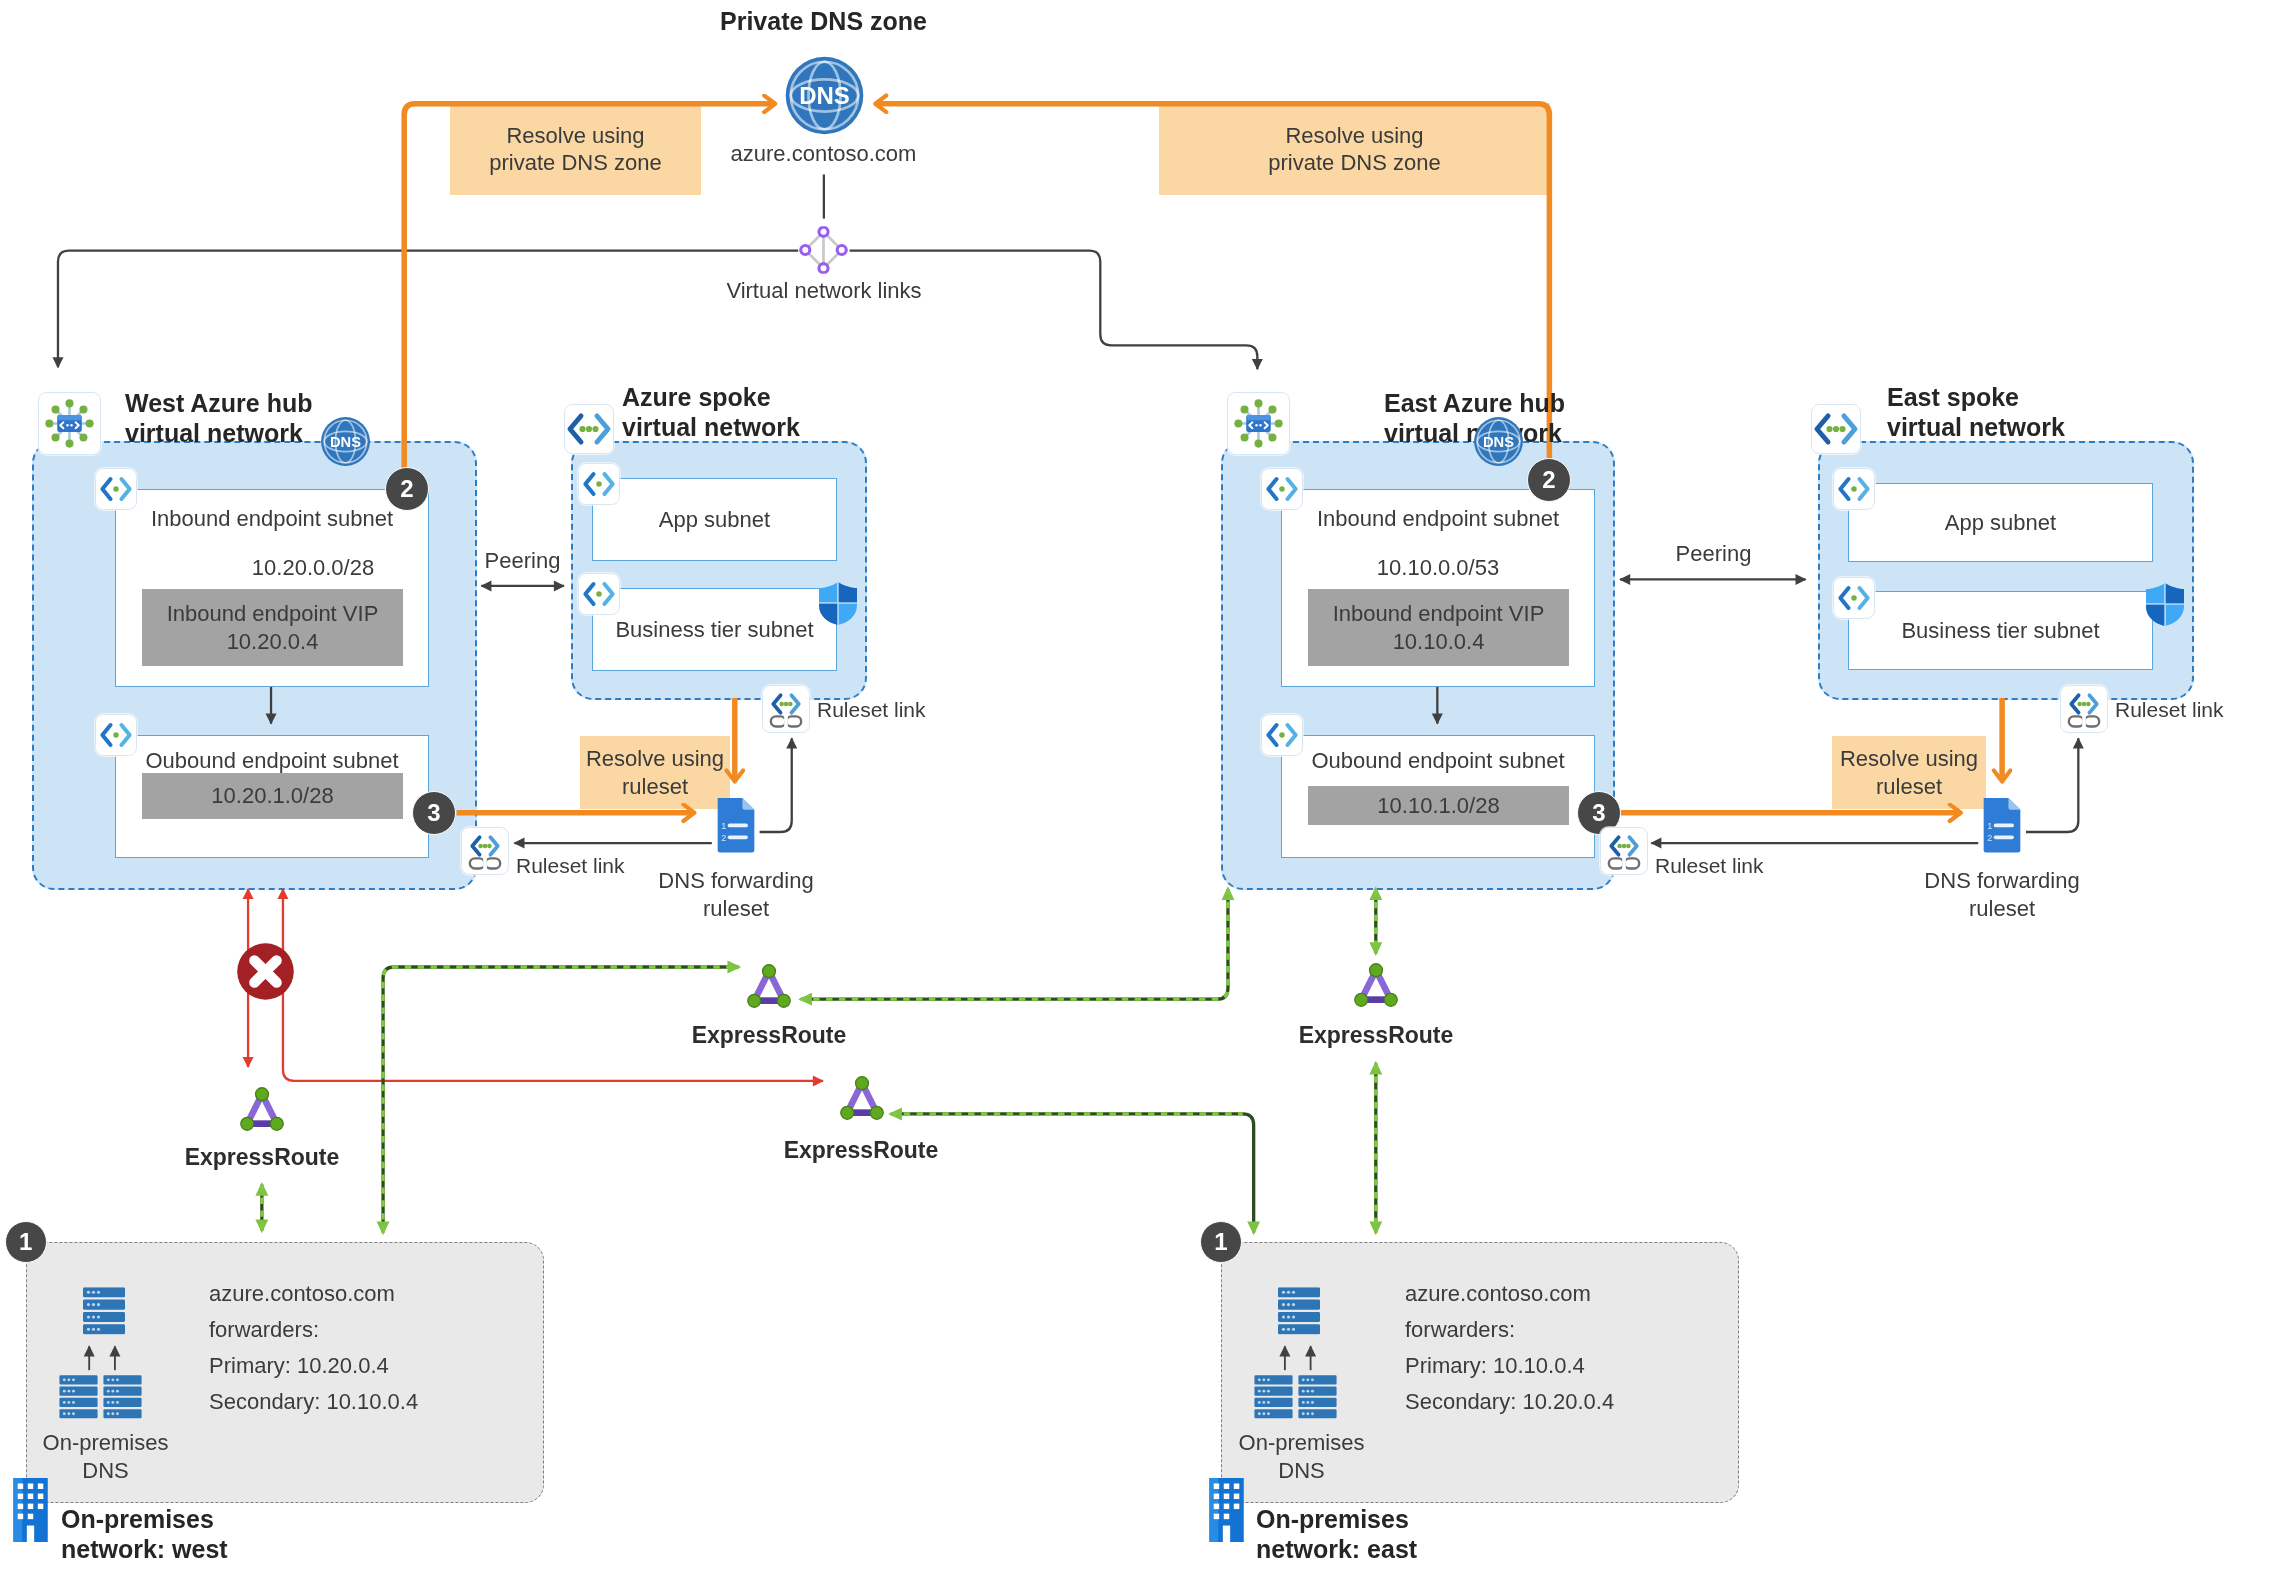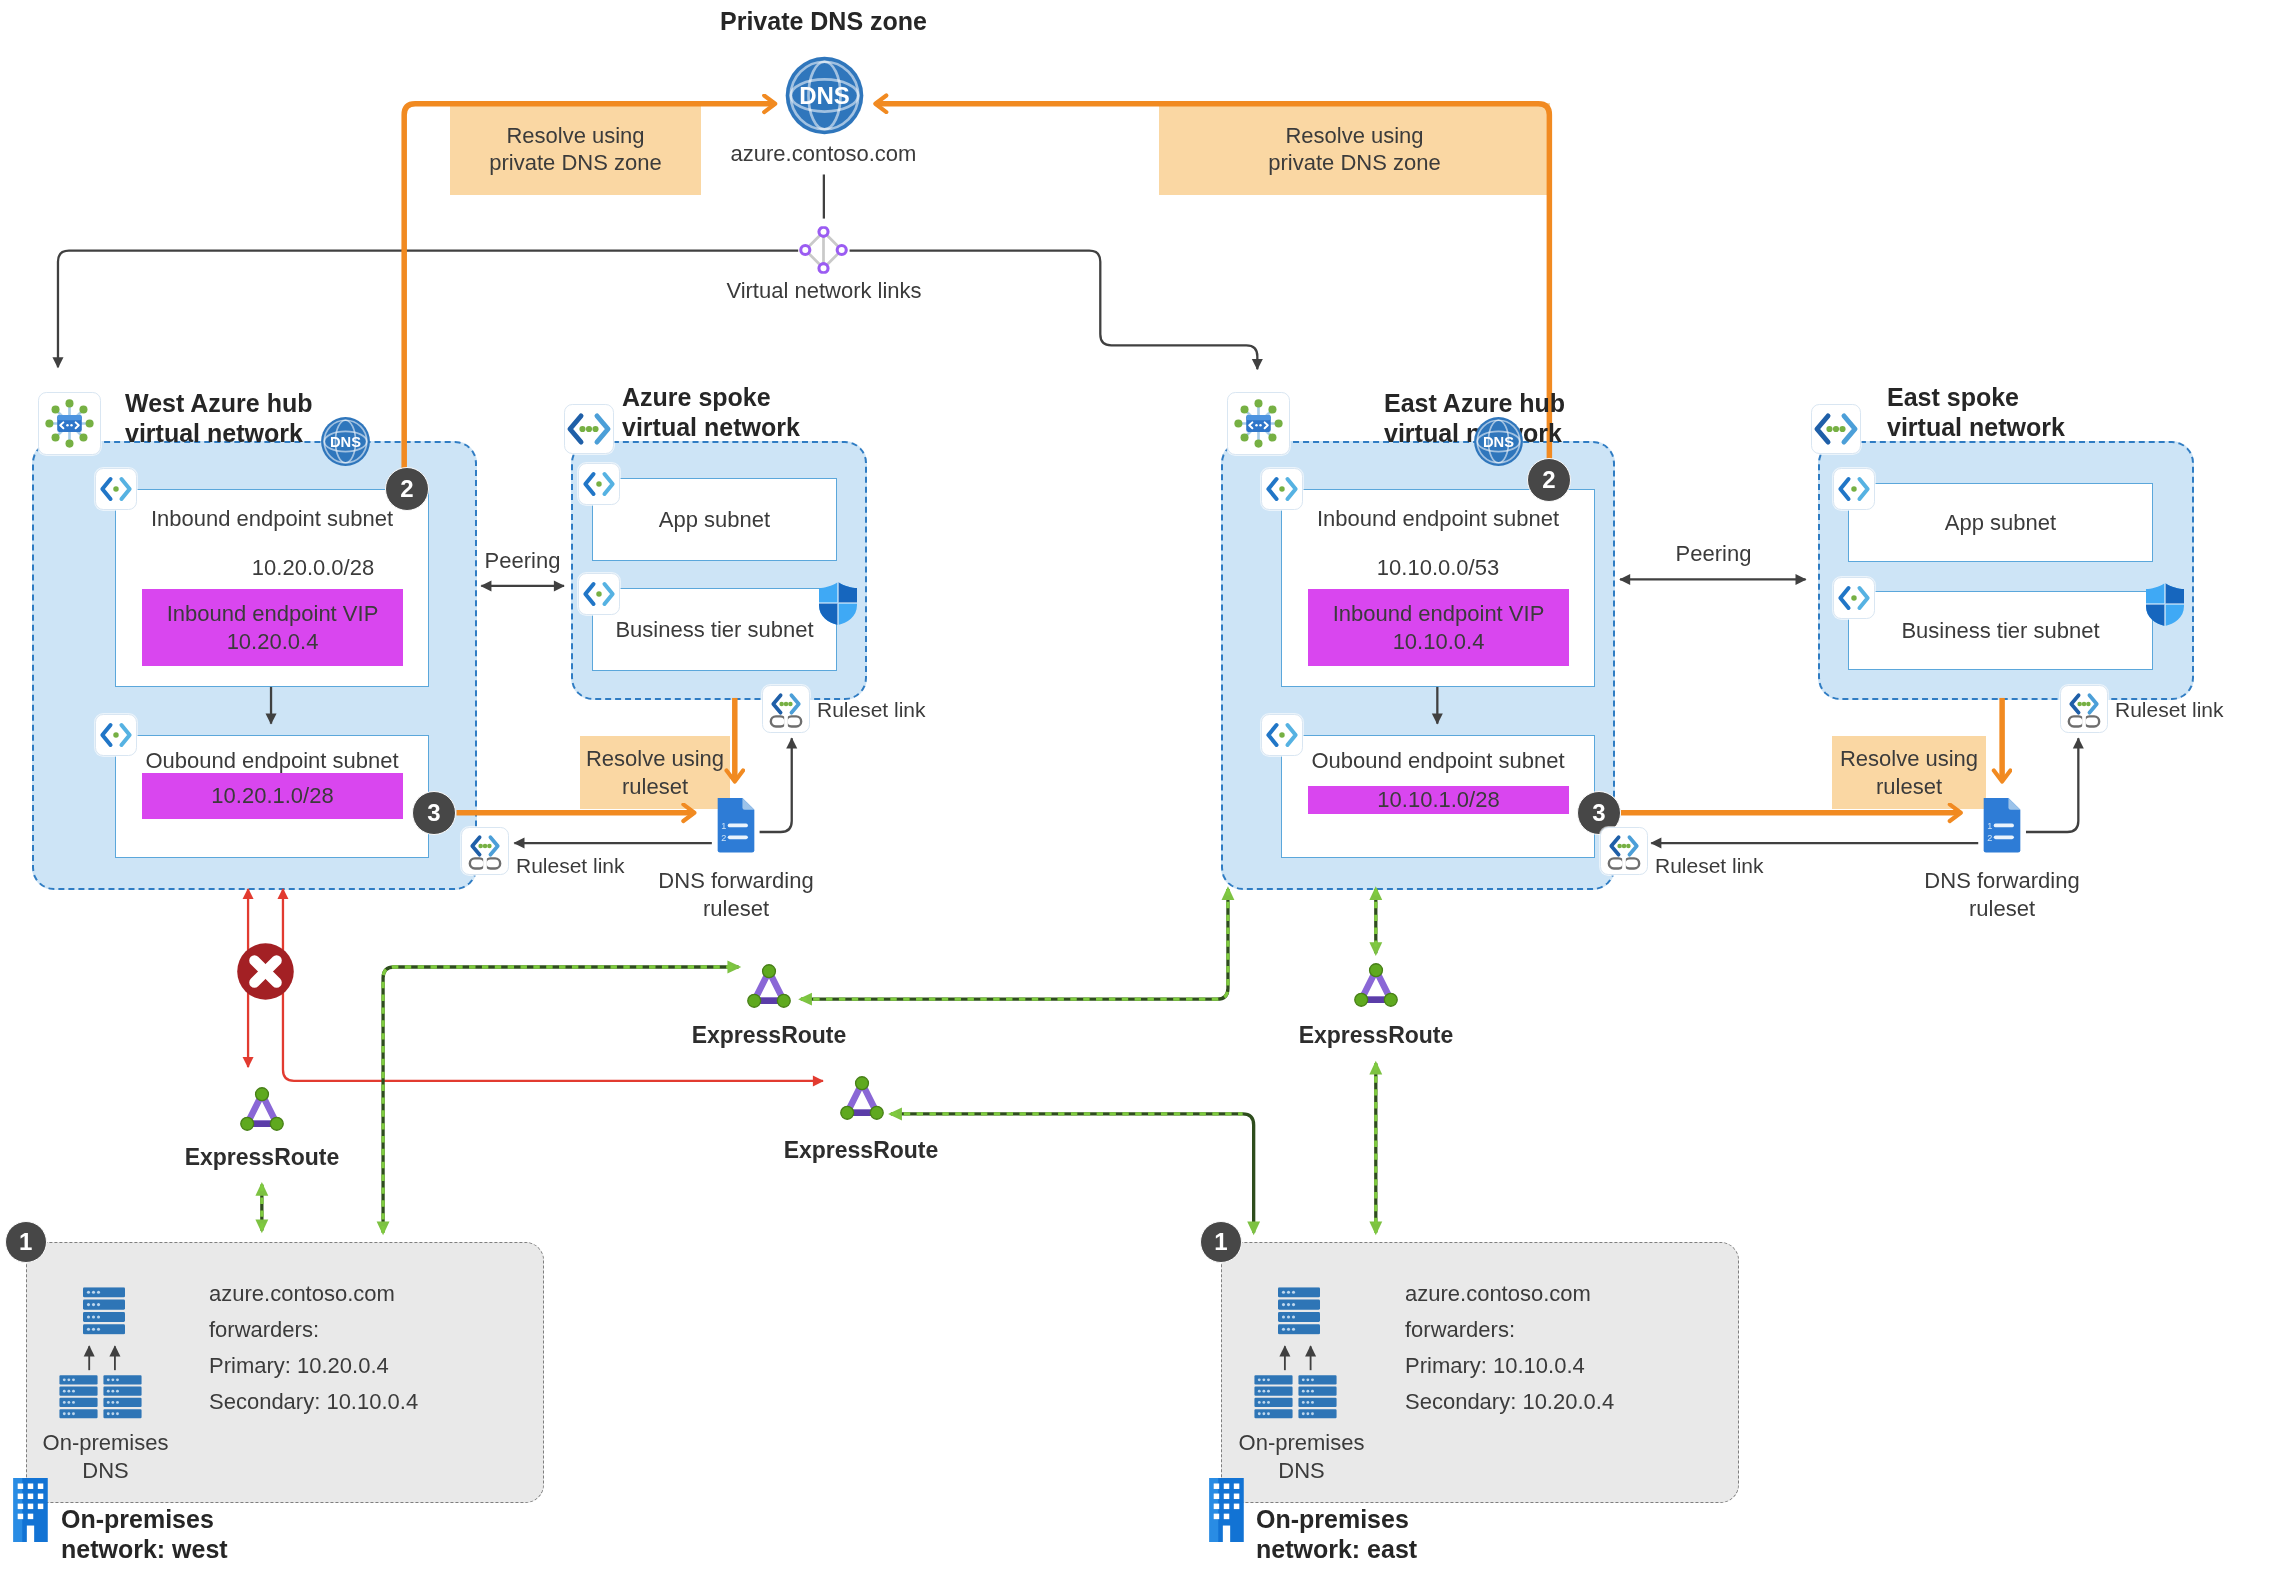--- a/index.html
+++ b/index.html
@@ -6,21 +6,21 @@
   #canvas{position:relative;width:2286px;height:1597px;background:#fff;
     font-family:"Liberation Sans",sans-serif;color:#3b3b3b;overflow:hidden;}
   .abs{position:absolute;}
   .preline{white-space:pre-line;}
   .ctr{text-align:center;}
   .lbl{font-size:22px;line-height:27.5px;color:#3b3b3b;}
   .big{font-size:25px;line-height:30px;font-weight:bold;color:#262626;}
   .erlbl{font-size:23px;font-weight:bold;color:#2d2d2d;text-align:center;}
   .vnet{background:#cde4f6;border:2.3px dashed #2f7cc3;border-radius:22px;}
   .inner{background:#fff;border:1.5px solid #5ba7db;}
-  .strip{background:#d946ef;display:flex;flex-direction:column;align-items:center;justify-content:center;}
+  .strip{background:#a3a3a3;display:flex;flex-direction:column;align-items:center;justify-content:center;}
   .callout{background:#fad7a3;display:flex;align-items:center;justify-content:center;}
   .badge{background:#474747;border-radius:50%;color:#fff;font-weight:bold;
     display:flex;align-items:center;justify-content:center;font-size:24px;border:1.8px solid #fbfbfb;box-sizing:border-box;}
   .iconcard{background:#fff;border:0.9px solid #d9e6f2;border-radius:8.3px;box-shadow:0 0 0 0.9px rgba(255,255,255,.6);}
   .onprem{background:#e9e9e9;border:1.8px dashed #7f7f7f;border-radius:18.4px;}
   .globetxt{position:absolute;left:0;top:0;width:100%;height:100%;display:flex;align-items:center;justify-content:center;
     color:#fff;font-weight:bold;}
   svg.overlay{position:absolute;left:0;top:0;pointer-events:none;}
 </style>
 </head>
@@ -233,21 +233,21 @@
 <div class="abs inner" style="left:1281px;top:489px;width:312px;height:196px;">
   <div class="abs lbl ctr" style="left:0;top:14.7px;width:100%;">Inbound endpoint subnet</div>
   <div class="abs lbl ctr" style="left:0;top:64px;width:100%;">10.10.0.0/53</div>
   <div class="abs strip" style="left:26px;top:99px;width:261px;height:77px;">
     <div class="lbl">Inbound endpoint VIP</div>
     <div class="lbl">10.10.0.4</div>
   </div>
 </div>
 <div class="abs inner" style="left:1281px;top:735px;width:312px;height:121px;">
   <div class="abs lbl ctr" style="left:0;top:11px;width:100%;">Oubound endpoint subnet</div>
-  <div class="abs strip" style="left:26px;top:50px;width:261px;height:28px;">
+  <div class="abs strip" style="left:26px;top:50px;width:261px;height:39px;">
     <div class="lbl">10.10.1.0/28</div>
   </div>
 </div>
 
 <div class="abs inner" style="left:592px;top:478px;width:243px;height:81px;display:flex;align-items:center;justify-content:center;">
   <div class="lbl">App subnet</div>
 </div>
 <div class="abs inner" style="left:592px;top:588px;width:243px;height:81px;display:flex;align-items:center;justify-content:center;">
   <div class="lbl">Business tier subnet</div>
 </div>

